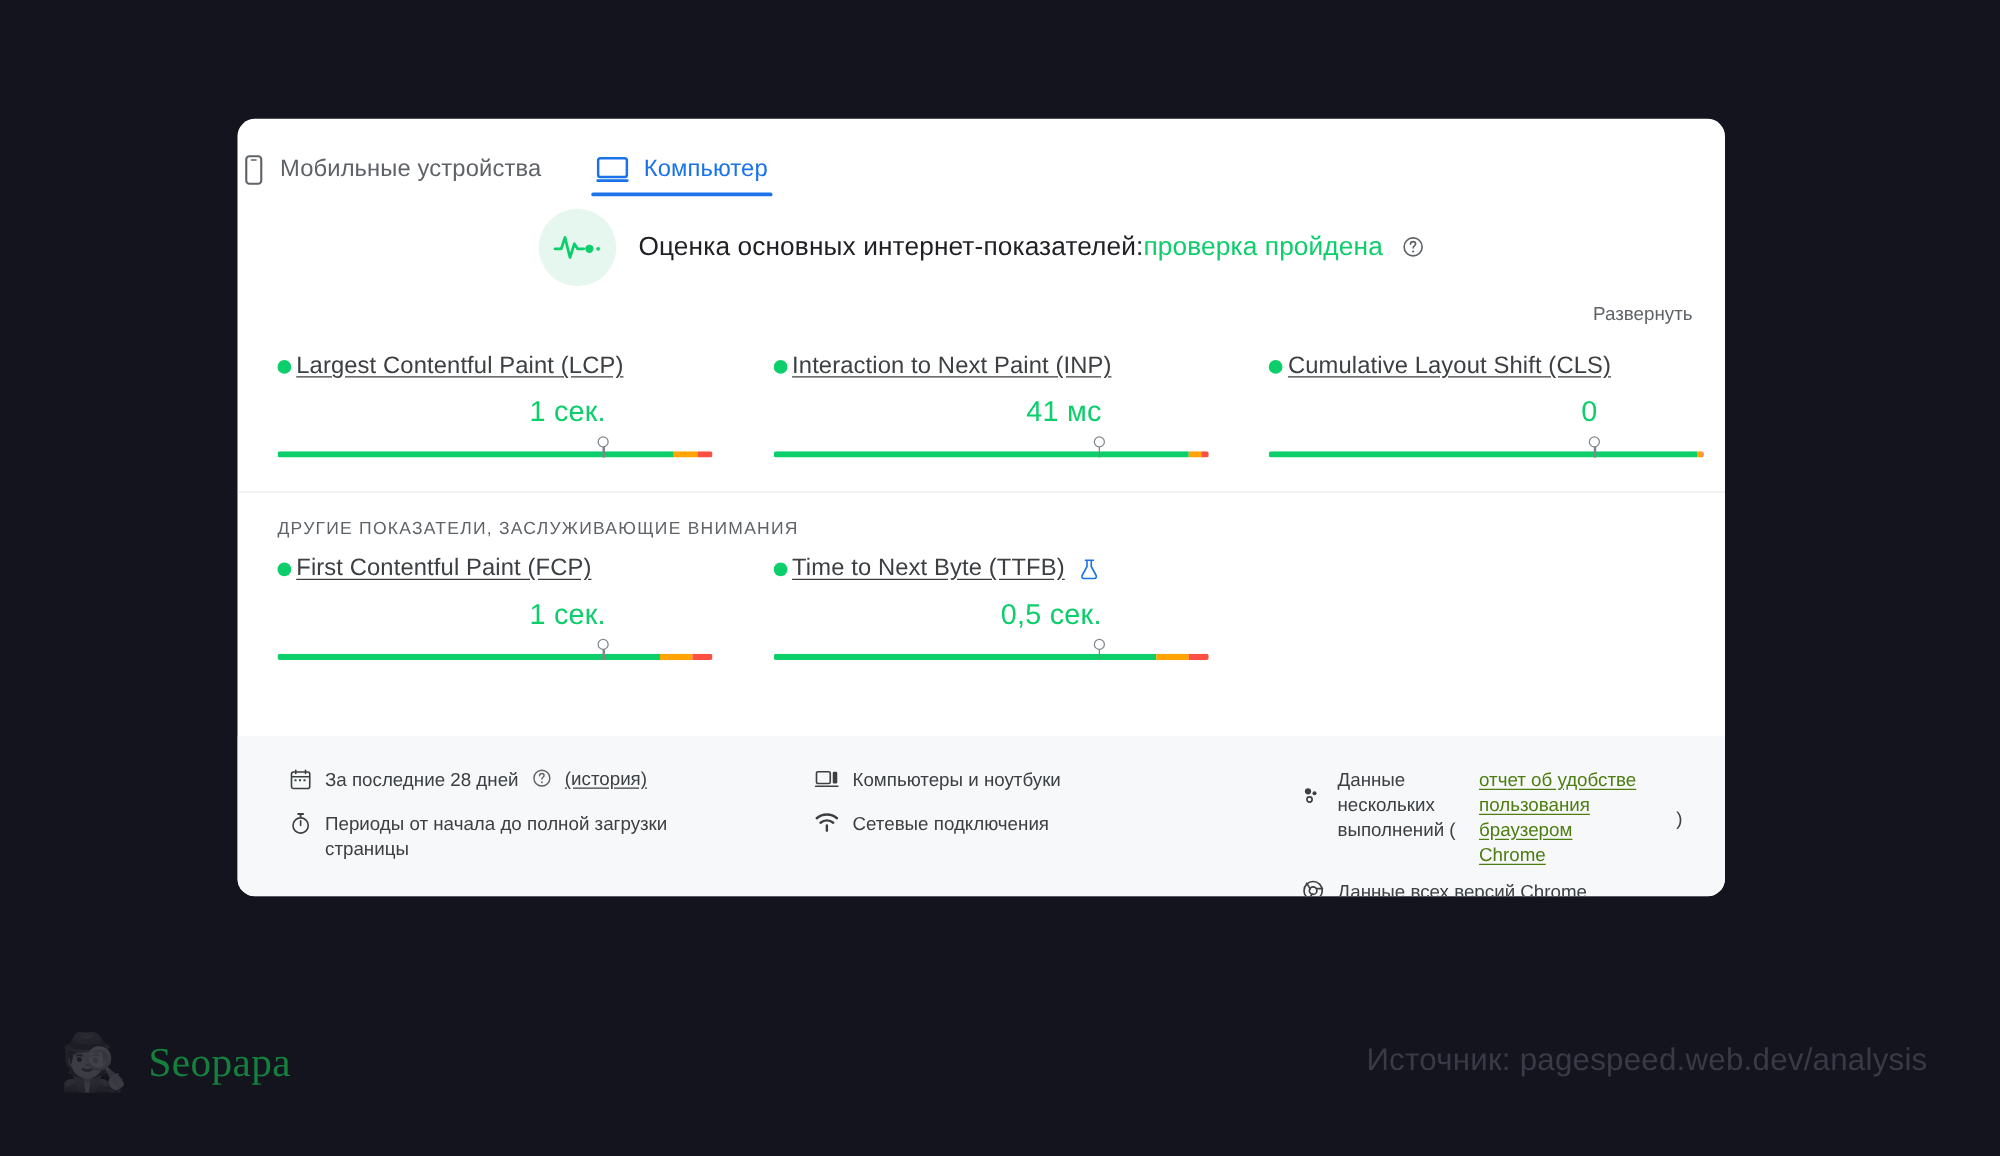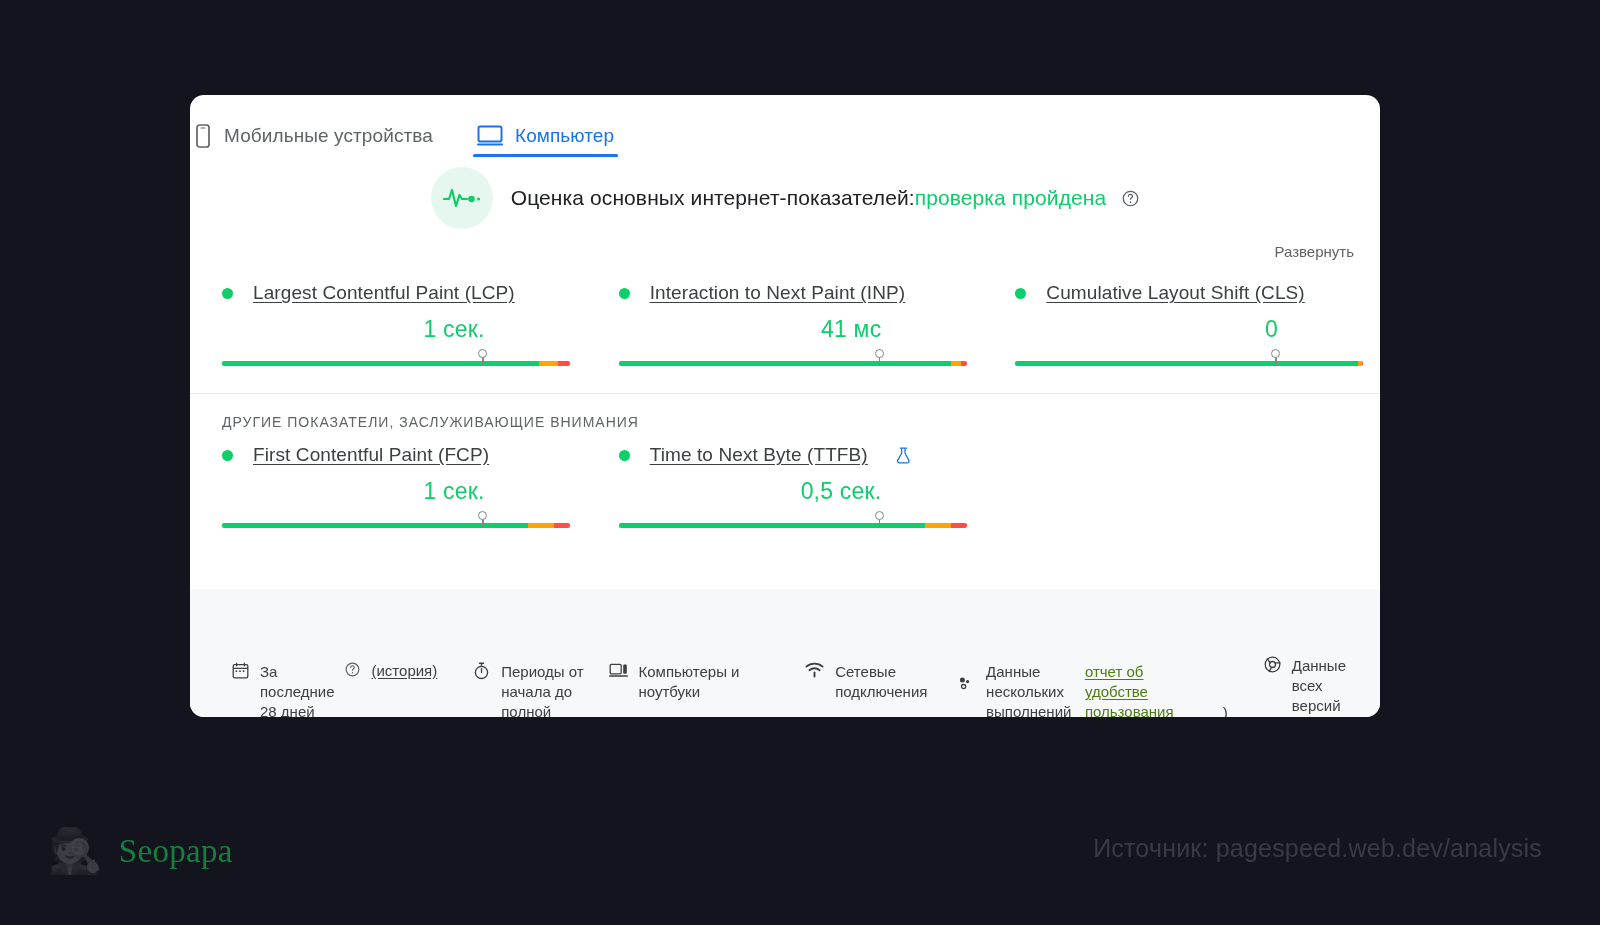--- a/index.html
+++ b/index.html
@@ -41,21 +41,21 @@
   .assess-text .pass { color: #0cce6b; }
   .help-ico { margin-left: 10px; vertical-align: -2px; }
 
   
   .expand-row { display: flex; justify-content: flex-end; padding: 14px 26px 0 0; }
   .expand-link { font-size: 15px; color: #5f6368; cursor: pointer; }
 
   
   .metrics { display: flex; padding: 22px 0 0 0; }
   .metric { flex: 1 1 0; padding: 0 10px 0 32px; }
-  .m-title { display: flex; align-items: center; gap: 20px; }
+  .m-title { display: flex; align-items: center; gap: 4px; }
   .dot { width: 11px; height: 11px; border-radius: 50%; background: #0cce6b; flex: none; }
   .m-name { font-size: 19px; color: #3c4043; text-decoration: underline;
             text-underline-offset: 3px; cursor: pointer; letter-spacing: .1px; }
   .flask { margin-left: 8px; }
   .m-value { text-align: right; font-size: 23px; color: #0cce6b;
              margin: 12px 92px 0 0; letter-spacing: .2px; }
 
   .bar-wrap { position: relative; height: 22px; margin-top: 6px; }
   .bar { position: absolute; left: 0; top: 12px; height: 5px;
          display: flex; border-radius: 2px; overflow: hidden; }
@@ -71,21 +71,21 @@
 
   
   .hr { height: 1px; background: #e8eaed; margin: 22px 0 0 0; }
   .other-label { font-size: 14px; color: #5f6368; letter-spacing: 1px;
                  padding: 20px 0 0 32px; }
 
   
   .footer { position: absolute; left: 0; right: 0; bottom: 0;
             background: #f7f8fa; height: 128px; display: flex;
             padding: 26px 34px 0 42px; }
-  .fcol { display: flex; flex-direction: row; gap: 36px; margin-top: 47px; }
+  .fcol { display: flex; flex-direction: column; gap: 15px; }
   .fcol.c1 { width: 420px; }
   .fcol.c2 { width: 390px; }
   .fcol.c3 { flex: 1; }
   .fitem { display: flex; align-items: flex-start; gap: 11px; font-size: 15px; color: #3c4043; }
   .fitem .ftext { line-height: 20px; max-width: 330px; }
   .flink { color: #3c4043; text-decoration: underline; text-underline-offset: 2px; cursor: pointer; }
   .runs { display: flex; gap: 10px; }
   .runs .lcol { width: 122px; line-height: 20px; color: #3c4043; }
   .runs .rcol { line-height: 20px; }
   .runs .rcol a { display: block; color: #4d7c0f; text-decoration: underline;

